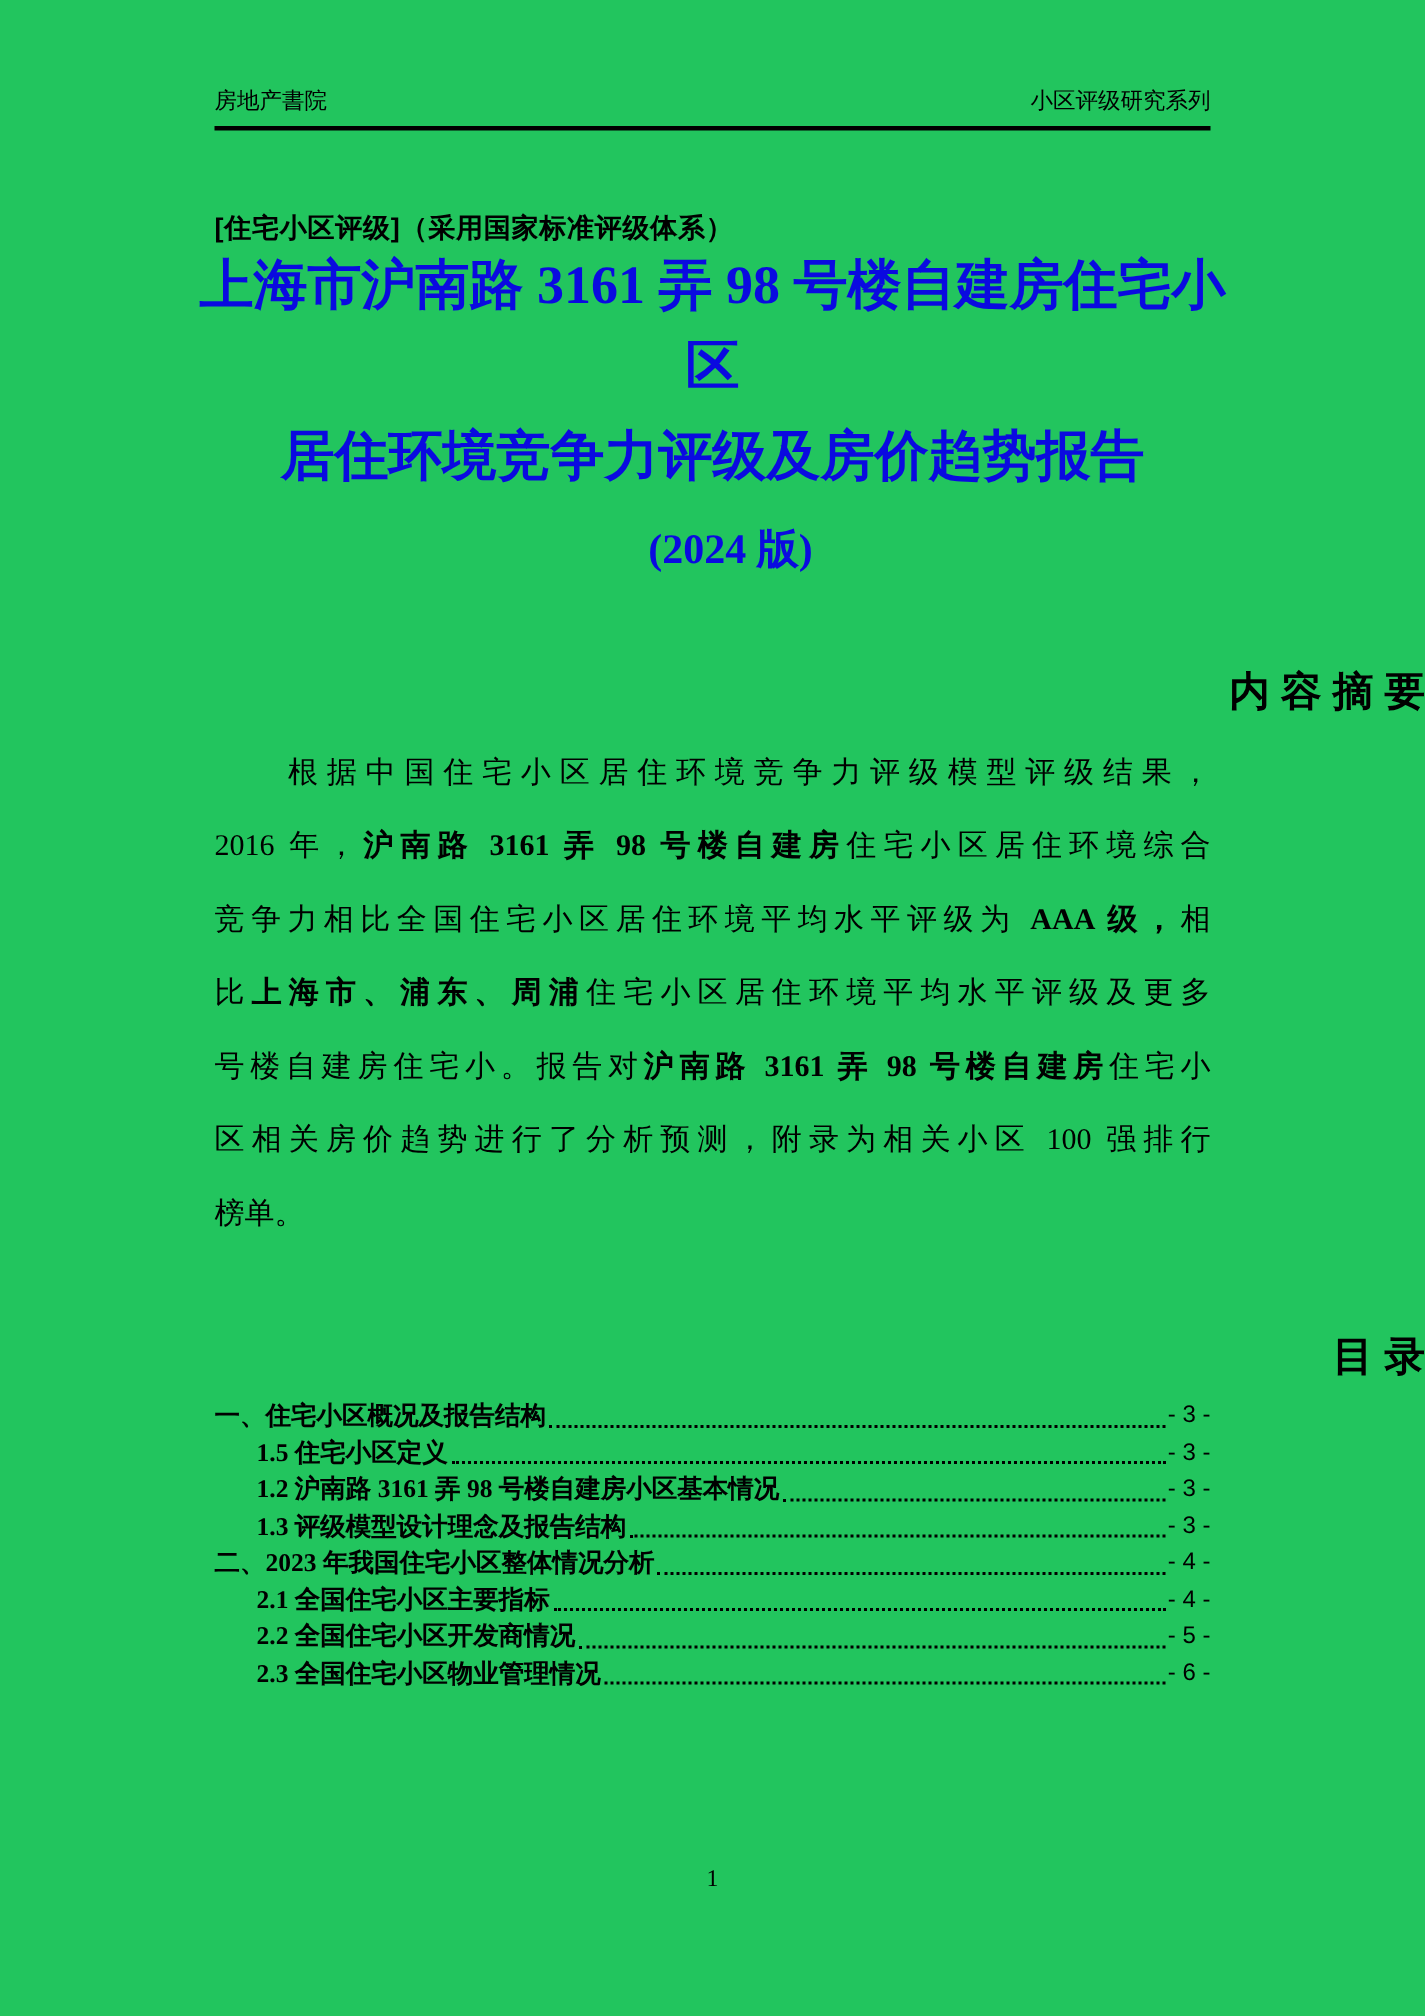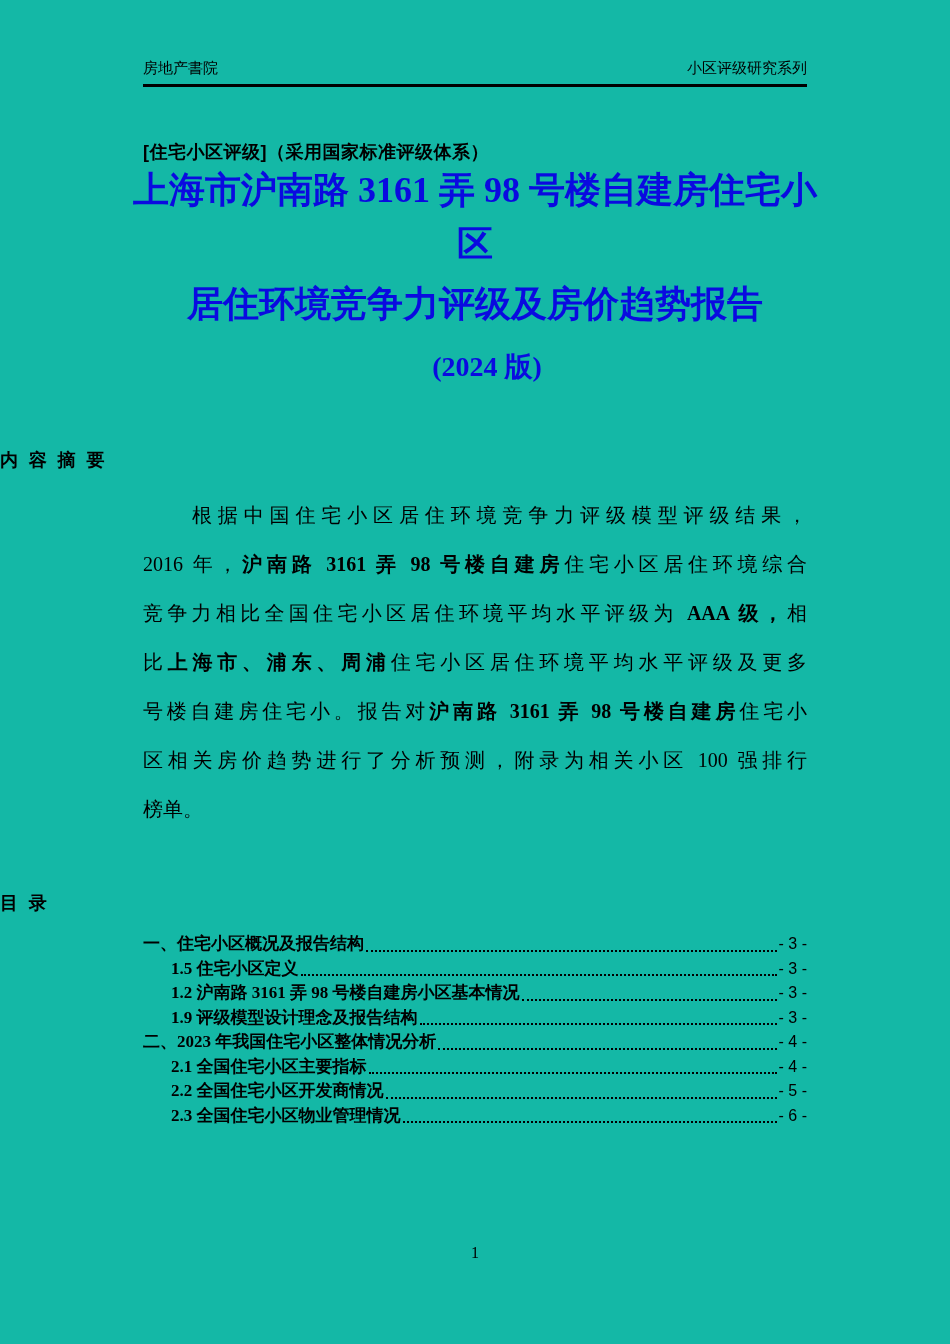--- a/index.html
+++ b/index.html
@@ -1,21 +1,21 @@
 <!DOCTYPE html>
 <html><head>
 <meta charset="utf-8">
 <style>
   html, body { margin: 0; padding: 0; background: #ffffff; }
   .page {
     position: relative;
     width: 950px;
     height: 1344px;
     margin: 0 auto;
-    background: #14b8a6;
+    background: #22c55e;
     color: #000000;
     font-family: "Liberation Serif", "DejaVu Serif", serif;
     overflow: hidden;
   }
   
   .header {
     margin: 58px 143px 0 143px;
     display: flex;
     justify-content: space-between;
     align-items: flex-end;
@@ -47,24 +47,24 @@
   .t-line3 { margin-top: 6px; }
   .edition {
     margin-top: 16px;
     font-size: 28px;
     line-height: 40px;
     padding-left: 24px;
   }
   
   .sec-heading {
     margin: 56px 0 0 0;
-    text-align: left;
-    font-family: Liberation Mono, monospace;
+    text-align: right;
+    font-family: Liberation Sans, sans-serif;
     font-weight: 700;
-    font-size: 18px;
+    font-size: 27px;
     line-height: 36px;
     color: #000;
   }
   
   .summary {
     margin: 12px 143px 0 143px;
     font-size: 20px;
   }
   .sum-line {
     line-height: 49px;
@@ -154,21 +154,21 @@
         <span class="toc-label">1.5 住宅小区定义</span>
         <span class="toc-dots"></span>
         <span class="toc-page">- 3 -</span>
       </div>
       <div class="toc-row level2">
         <span class="toc-label">1.2 沪南路 3161 弄 98 号楼自建房小区基本情况</span>
         <span class="toc-dots"></span>
         <span class="toc-page">- 3 -</span>
       </div>
       <div class="toc-row level2">
-        <span class="toc-label">1.9 评级模型设计理念及报告结构</span>
+        <span class="toc-label">1.3 评级模型设计理念及报告结构</span>
         <span class="toc-dots"></span>
         <span class="toc-page">- 3 -</span>
       </div>
       <div class="toc-row">
         <span class="toc-label">二、2023 年我国住宅小区整体情况分析</span>
         <span class="toc-dots"></span>
         <span class="toc-page">- 4 -</span>
       </div>
       <div class="toc-row level2">
         <span class="toc-label">2.1 全国住宅小区主要指标</span>

